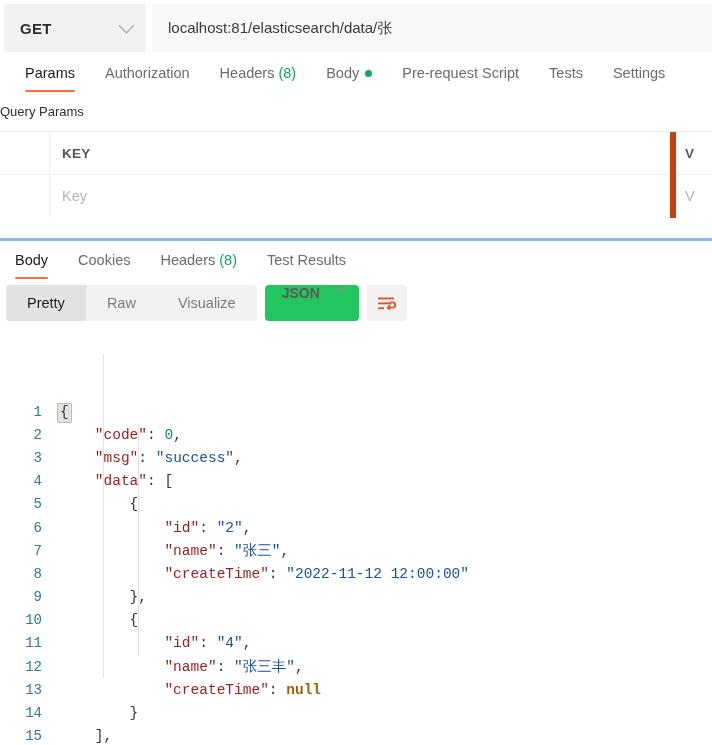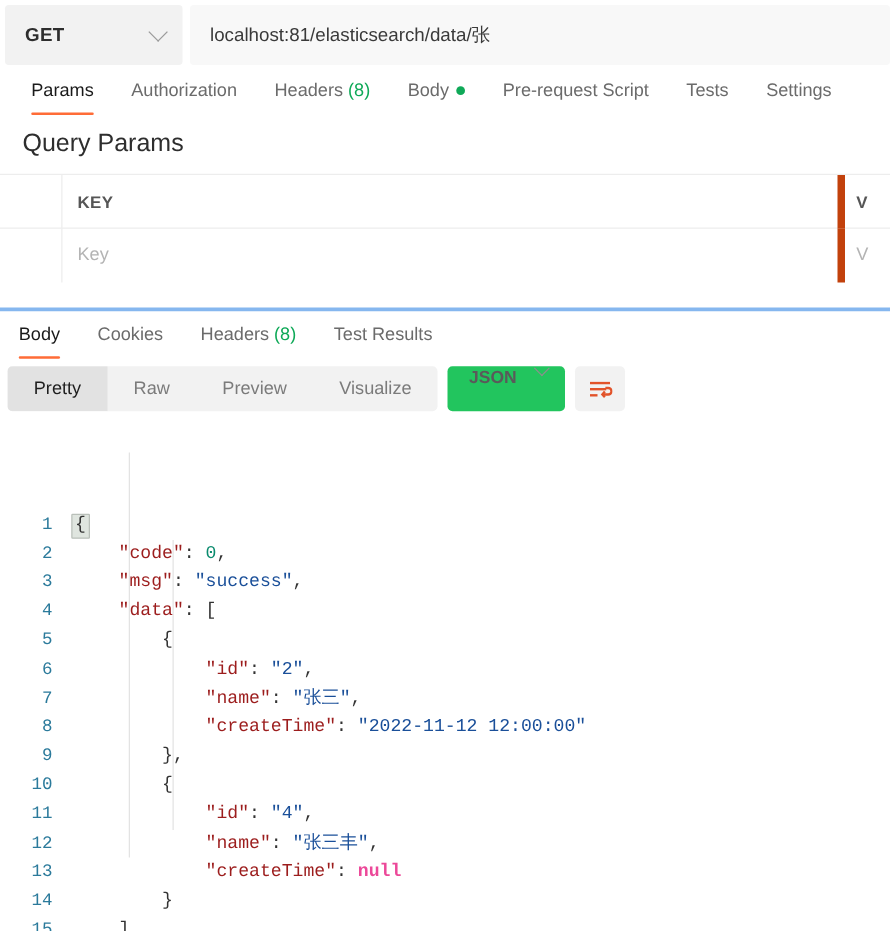--- a/index.html
+++ b/index.html
@@ -87,23 +87,23 @@
     display: inline-block;
     width: 7px; height: 7px;
     border-radius: 50%;
     background: #0fa958;
     margin-left: 6px;
     vertical-align: 1px;
   }
 
   
   .qp-title {
-    font-size: 20px;
+    font-size: 13px;
     color: #2e2e2e;
-    padding: 12px 0 12px 18px;
+    padding: 12px 0 12px 0;
   }
   .param-table { width: 100%; }
   .param-row {
     display: flex;
     border-top: 1px solid #ededed;
     height: 43px;
     align-items: center;
   }
   .cell-check { width: 50px; height: 43px; border-right: 1px solid #ededed; }
   .cell-key {
@@ -213,21 +213,21 @@
     color: #2b7a9b;
     font-size: 14px;
     flex: none;
     user-select: none;
   }
   .ltext { position: relative; padding-left: 8px; flex: 1; }
 
   .k  { color: #9c1d1d; }   
   .s  { color: #1a4f99; }   
   .n  { color: #0b8b6e; }   
-  .nl { color: #ec4899; font-weight: bold; } 
+  .nl { color: #a16207; font-weight: bold; } 
   .p  { color: #333333; }   
 
   .fold {
     display: inline-block;
     border: 1px solid #b9bfb9;
     background: #dfe5df;
     color: #333;
     line-height: 15px;
     padding: 1px 2px 2px 2px;
     margin-left: -3px;
@@ -283,21 +283,20 @@
     <div class="tab active"><span>Body</span></div>
     <div class="tab"><span>Cookies</span></div>
     <div class="tab"><span>Headers</span><span class="count">(8)</span></div>
     <div class="tab"><span>Test Results</span></div>
   </div>
 
 <div class="fmt-bar">
   <div class="seg" id="fmt-seg">
       <div class="seg-item active">Pretty</div>
       <div class="seg-item">Raw</div>
-      <div class="seg-item">Preview</div>
       <div class="seg-item">Visualize</div>
     </div>
 
   <div class="json-select">
     <span>JSON</span>
     <span class="chev"></span>
   </div>
 
   <div class="wrap-btn">
     <svg width="19" height="15" viewBox="0 0 19 15">

